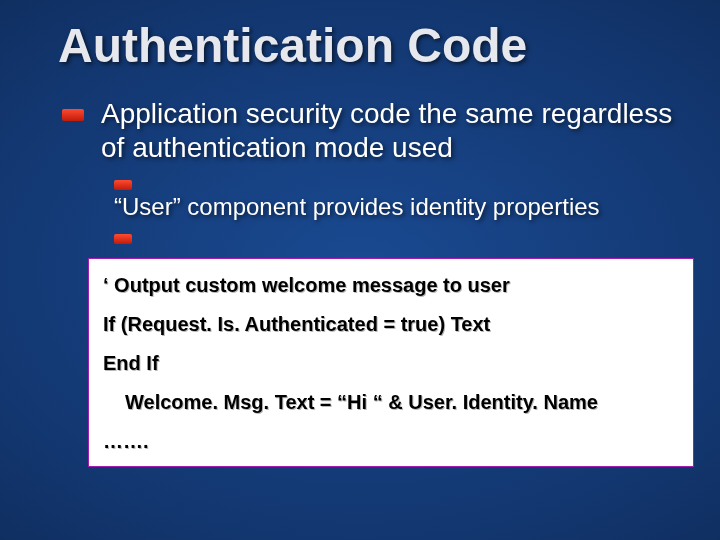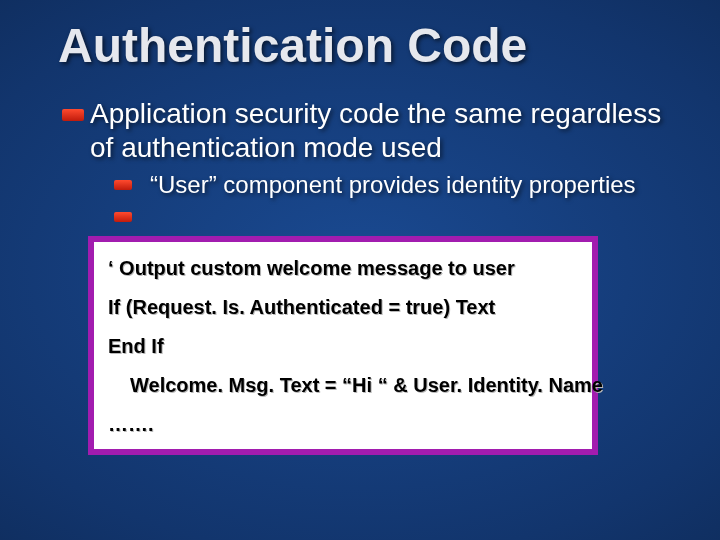--- a/index.html
+++ b/index.html
@@ -23,21 +23,21 @@
   .title {
     font-size: 48px;
     font-weight: bold;
     color: #e6e8ee;
     text-shadow: 2px 2px 4px rgba(0,0,0,0.6);
     margin: 0 0 24px 0;
   }
   .bullet1 {
     display: flex;
     align-items: flex-start;
-    gap: 6px;
+    gap: 17px;
     margin-left: 4px;
   }
   .bullet1 .bar {
     width: 22px;
     height: 12px;
     margin-top: 12px;
     background: linear-gradient(to bottom, #ff4a2e, #c01b0c);
     border-radius: 2px;
     flex-shrink: 0;
   }
@@ -46,43 +46,44 @@
     line-height: 1.2;
     color: #ffffff;
     text-shadow: 2px 2px 4px rgba(0,0,0,0.6);
   }
   .sub-list {
     margin: 6px 0 14px 56px;
   }
   .bullet2 {
     display: flex;
     align-items: flex-start;
-    gap: 18px;
+    gap: 2px;
     margin: 2px 0;
+    flex-direction: column;
   }
   .bullet2 .bar {
     width: 18px;
     height: 10px;
     margin-top: 10px;
     background: linear-gradient(to bottom, #ff4a2e, #c01b0c);
     border-radius: 2px;
     flex-shrink: 0;
   }
   .bullet2 .text {
     font-size: 24px;
     line-height: 1.25;
     color: #ffffff;
     text-shadow: 2px 2px 4px rgba(0,0,0,0.6);
   }
   .codebox {
     background: #ffffff;
     color: #000000;
-    border: 6px solid #a21caf;
+    border: 1px solid #a21caf;
     margin: 4px 0 0 30px;
-    width: 510px;
+    width: 606px;
     padding: 10px 14px 10px 14px;
   }
   .codebox .codeline {
     font-family: Arial, Helvetica, sans-serif;
     font-size: 20px;
     font-weight: bold;
     line-height: 1.05;
     text-shadow: 1px 1px 0 #b9b9b9;
     margin: 6px 0 18px 0;
     white-space: pre;

